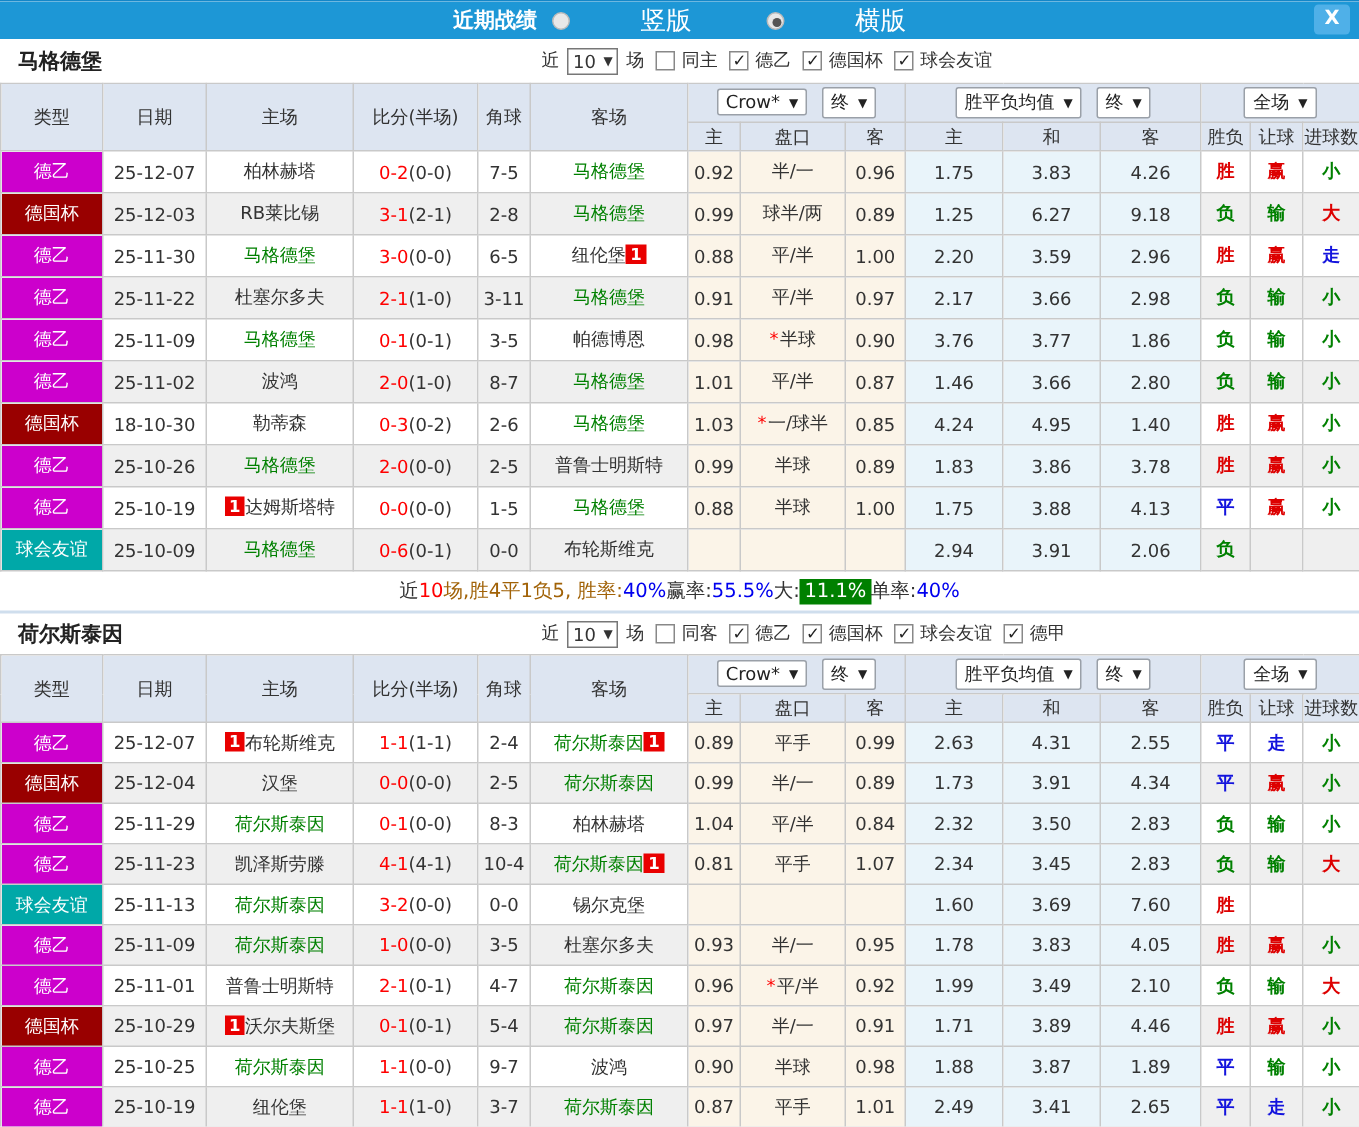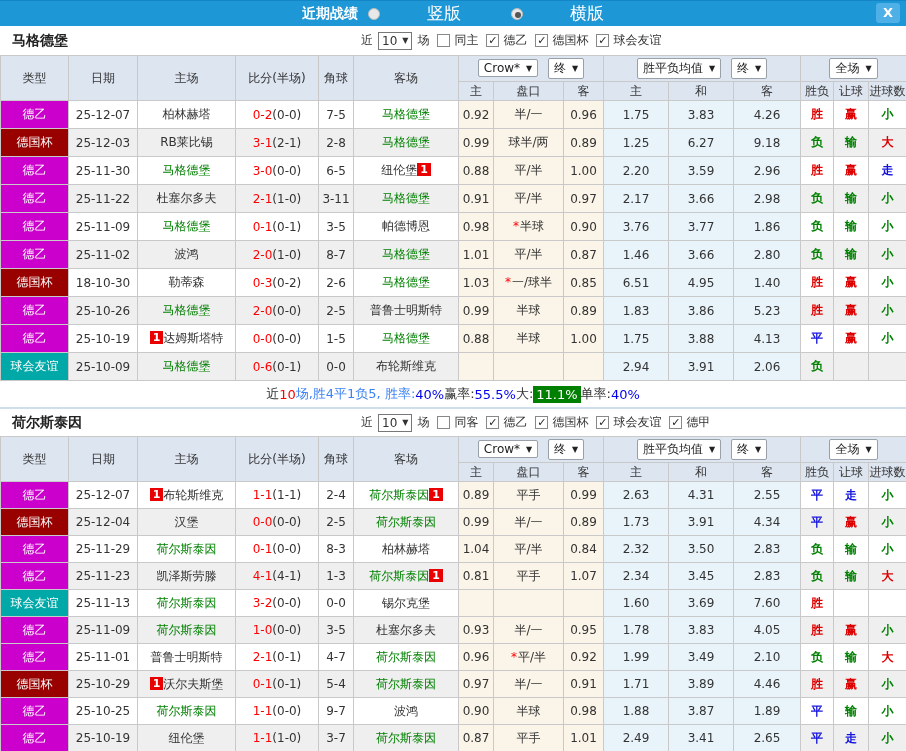--- a/index.html
+++ b/index.html
@@ -257,40 +257,40 @@
         <tr>
           <td class="type-cell" style="background: rgb(153, 0, 0);">德国杯</td>
           <td>18-10-30</td>
           <td><span>勒蒂森</span></td>
           <td><span class="score">0-3</span><span class="half">(0-2)</span></td>
           <td>2-6</td>
           <td><span class="green">马格德堡</span></td>
           <td class="odds">1.03</td>
           <td class="odds"><span class="star">*</span>一/球半</td>
           <td class="odds">0.85</td>
-          <td class="avg">6.51</td>
+          <td class="avg">4.24</td>
           <td class="avg">4.95</td>
           <td class="avg">1.40</td>
           <td class="res" style="color: rgb(221, 0, 0);">胜</td>
           <td class="res" style="color: rgb(221, 0, 0);">赢</td>
           <td class="res" style="color: rgb(0, 128, 0);">小</td>
         </tr>
         <tr class="alt">
           <td class="type-cell" style="background: rgb(204, 0, 204);">德乙</td>
           <td>25-10-26</td>
           <td><span class="green">马格德堡</span></td>
           <td><span class="score">2-0</span><span class="half">(0-0)</span></td>
           <td>2-5</td>
           <td><span>普鲁士明斯特</span></td>
           <td class="odds">0.99</td>
           <td class="odds">半球</td>
           <td class="odds">0.89</td>
           <td class="avg">1.83</td>
           <td class="avg">3.86</td>
-          <td class="avg">5.23</td>
+          <td class="avg">3.78</td>
           <td class="res" style="color: rgb(221, 0, 0);">胜</td>
           <td class="res" style="color: rgb(221, 0, 0);">赢</td>
           <td class="res" style="color: rgb(0, 128, 0);">小</td>
         </tr>
         <tr>
           <td class="type-cell" style="background: rgb(204, 0, 204);">德乙</td>
           <td>25-10-19</td>
           <td><span class="badge1">1</span><span>达姆斯塔特</span></td>
           <td><span class="score">0-0</span><span class="half">(0-0)</span></td>
           <td>1-5</td>
@@ -321,21 +321,21 @@
           <td class="res" style="color: rgb(0, 128, 0);">负</td>
           <td class="res"></td>
           <td class="res"></td>
         </tr>
       </tbody>
   </table>
 
   <div class="summary">
       <span style="color: rgb(51, 51, 51);">近</span>
       <span style="color: rgb(255, 0, 0);">10</span>
-      <span style="color: #3b82f6;">场,胜4平1负5, 胜率:</span>
+      <span style="color: #a16207;">场,胜4平1负5, 胜率:</span>
       <span style="color: rgb(0, 0, 238);">40%</span>
       <span style="color: rgb(51, 51, 51);"> 赢率:</span>
       <span style="color: rgb(0, 0, 238);">55.5%</span>
       <span style="color: rgb(51, 51, 51);"> 大:</span>
       <span class="big" style="color: rgb(255, 255, 255); background: rgb(0, 128, 0);">11.1%</span>
       <span style="color: rgb(51, 51, 51);"> 单率:</span>
       <span style="color: rgb(0, 0, 238);">40%</span>
     </div>
 
   <div class="section-header second">
@@ -475,21 +475,21 @@
           <td class="avg">2.83</td>
           <td class="res" style="color: rgb(0, 128, 0);">负</td>
           <td class="res" style="color: rgb(0, 128, 0);">输</td>
           <td class="res" style="color: rgb(0, 128, 0);">小</td>
         </tr>
         <tr class="alt">
           <td class="type-cell" style="background: rgb(204, 0, 204);">德乙</td>
           <td>25-11-23</td>
           <td><span>凯泽斯劳滕</span></td>
           <td><span class="score">4-1</span><span class="half">(4-1)</span></td>
-          <td>1-3</td>
+          <td>10-4</td>
           <td><span class="green">荷尔斯泰因</span><span class="badge1">1</span></td>
           <td class="odds">0.81</td>
           <td class="odds">平手</td>
           <td class="odds">1.07</td>
           <td class="avg">2.34</td>
           <td class="avg">3.45</td>
           <td class="avg">2.83</td>
           <td class="res" style="color: rgb(0, 128, 0);">负</td>
           <td class="res" style="color: rgb(0, 128, 0);">输</td>
           <td class="res" style="color: rgb(221, 0, 0);">大</td>

